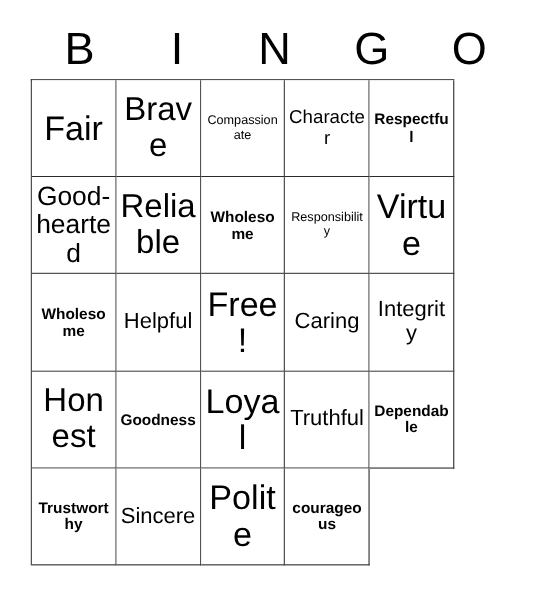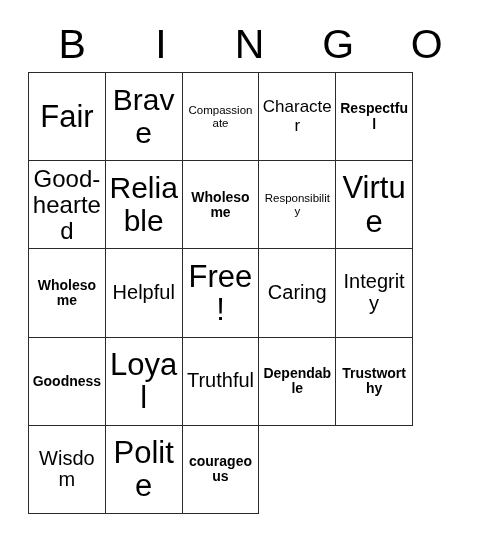--- a/index.html
+++ b/index.html
@@ -150,37 +150,40 @@
         <span class="cell-text fs-xxl">Free!</span>
       </div>
     <div class="bingo-cell">
         <span class="cell-text fs-md">Caring</span>
       </div>
 
     <div class="bingo-cell">
         <span class="cell-text fs-md">Integrity</span>
       </div>
     <div class="bingo-cell">
+        <span class="cell-text fs-xl">Honest</span>
+      </div>
+    <div class="bingo-cell">
         <span class="cell-text fs-xs">Goodness</span>
       </div>
     <div class="bingo-cell">
         <span class="cell-text fs-xxl">Loyal</span>
       </div>
     <div class="bingo-cell">
         <span class="cell-text fs-md">Truthful</span>
       </div>
 
     <div class="bingo-cell">
         <span class="cell-text fs-xs">Dependable</span>
       </div>
     <div class="bingo-cell">
         <span class="cell-text fs-xs">Trustworthy</span>
       </div>
     <div class="bingo-cell">
-        <span class="cell-text fs-md">Wisdom</span>
+        <span class="cell-text fs-md">Sincere</span>
       </div>
     <div class="bingo-cell">
         <span class="cell-text fs-xxl">Polite</span>
       </div>
     <div class="bingo-cell">
         <span class="cell-text fs-xs">courageous</span>
       </div>
 
   </div>
 </div>

